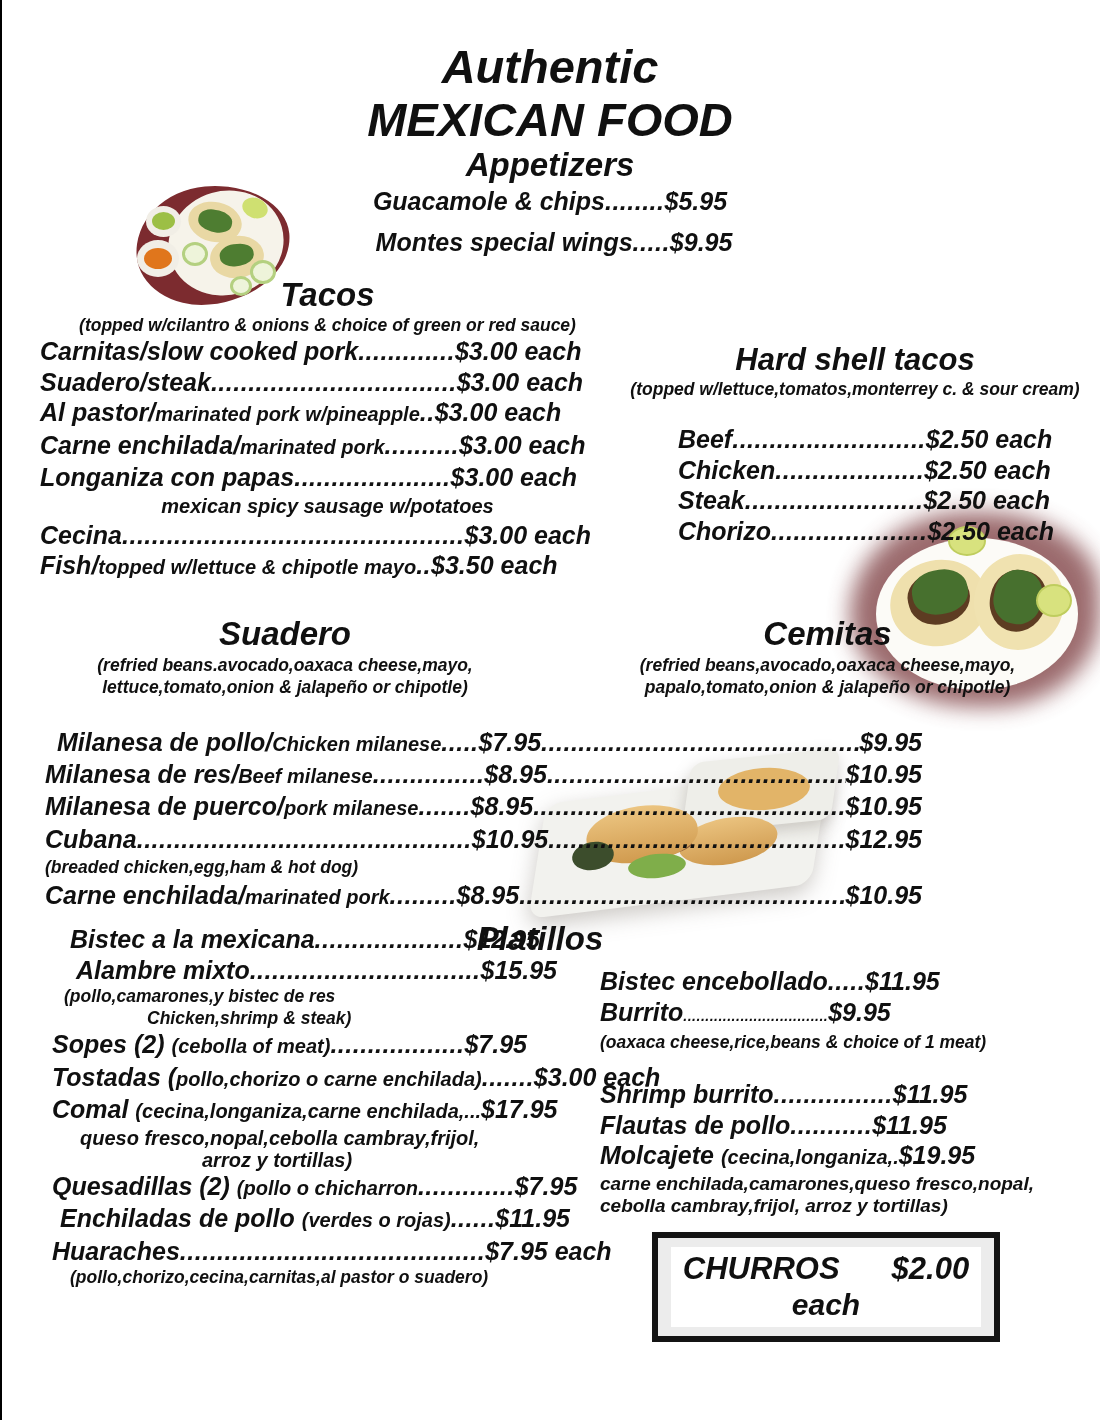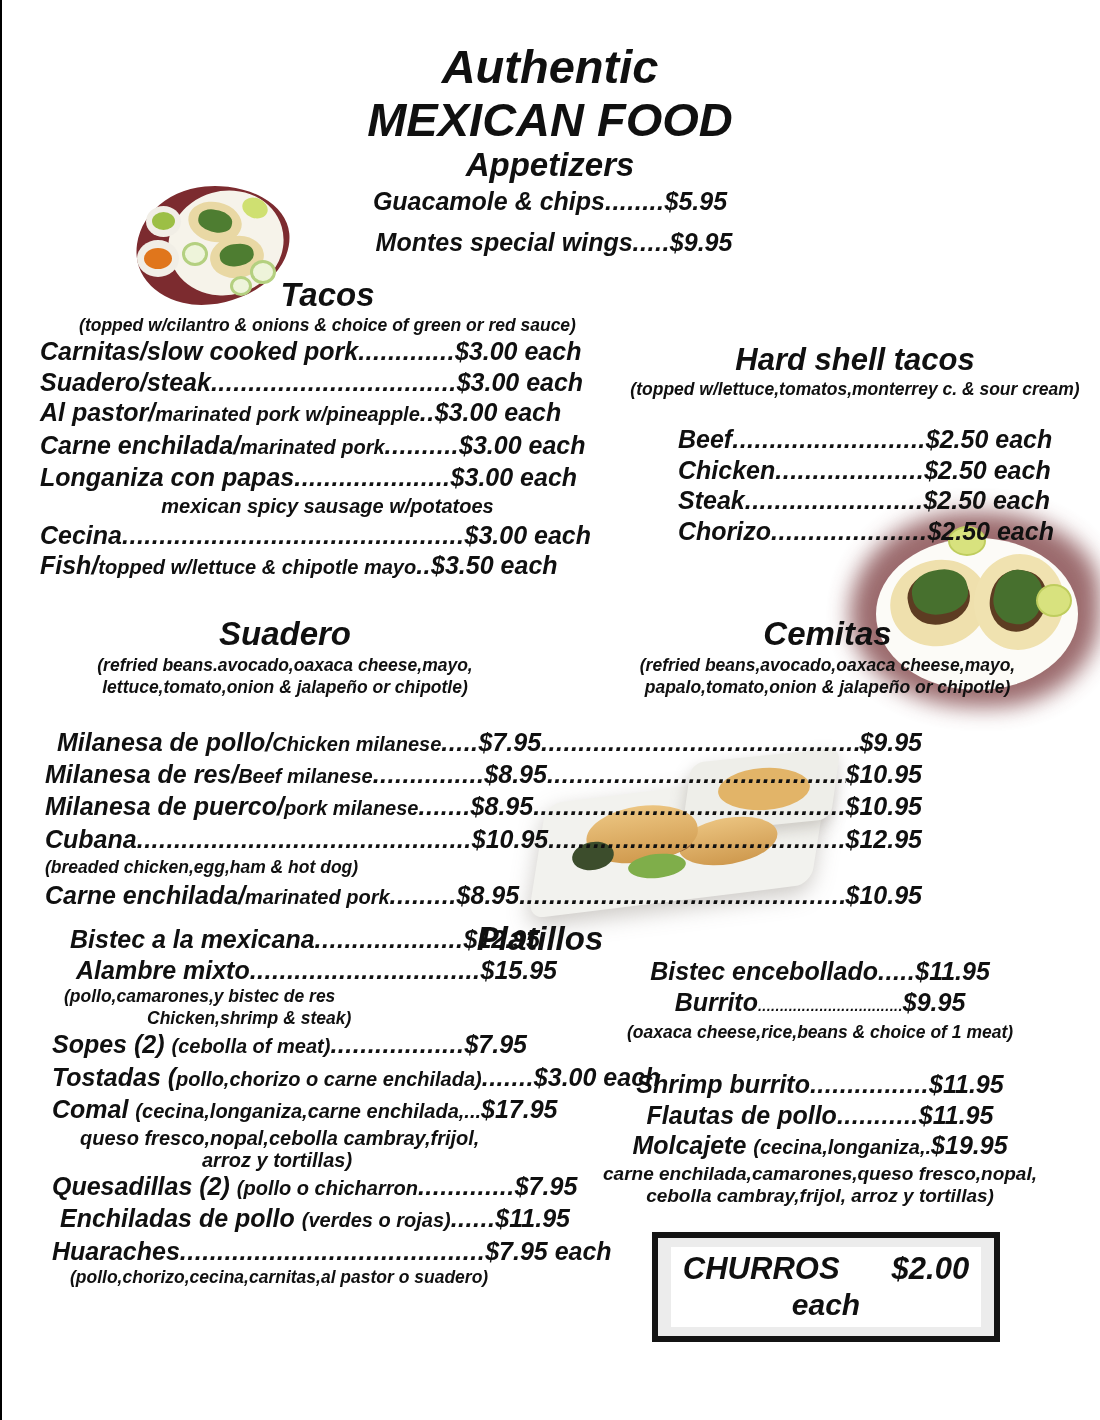--- a/index.html
+++ b/index.html
@@ -27,21 +27,21 @@
   .trow .leader{flex:1 1 auto;min-width:0;overflow:hidden;letter-spacing:.5px;}
 
   .hs-items{padding-left:56px;margin-top:24px;}
 
   .pl .note{line-height:22px;}
   .pl .n1a{padding-left:12px;}
   .pl .n1b{padding-left:95px;}
   .pl .n2a{padding-left:28px;}
   .pl .n2b{padding-left:150px;}
   .pl .n3{padding-left:18px;}
-  .pr-col{text-align:center;}
+  .pr-col{margin-top:10px;}
   .pr-col .gap{margin-top:26px;}
 
   
   .churros{border:6px solid #141414;background:#ececec;width:348px;height:110px;box-sizing:border-box;padding:9px 13px;}
   .churros-inner{background:#ffffff;width:100%;height:100%;display:flex;flex-direction:column;justify-content:center;}
   .churros-l1{display:flex;justify-content:center;gap:52px;font-size:31px;line-height:36px;}
   .churros-l2{text-align:center;font-size:30px;line-height:36px;}
 
   
   .photoA{width:168px;height:132px;}

